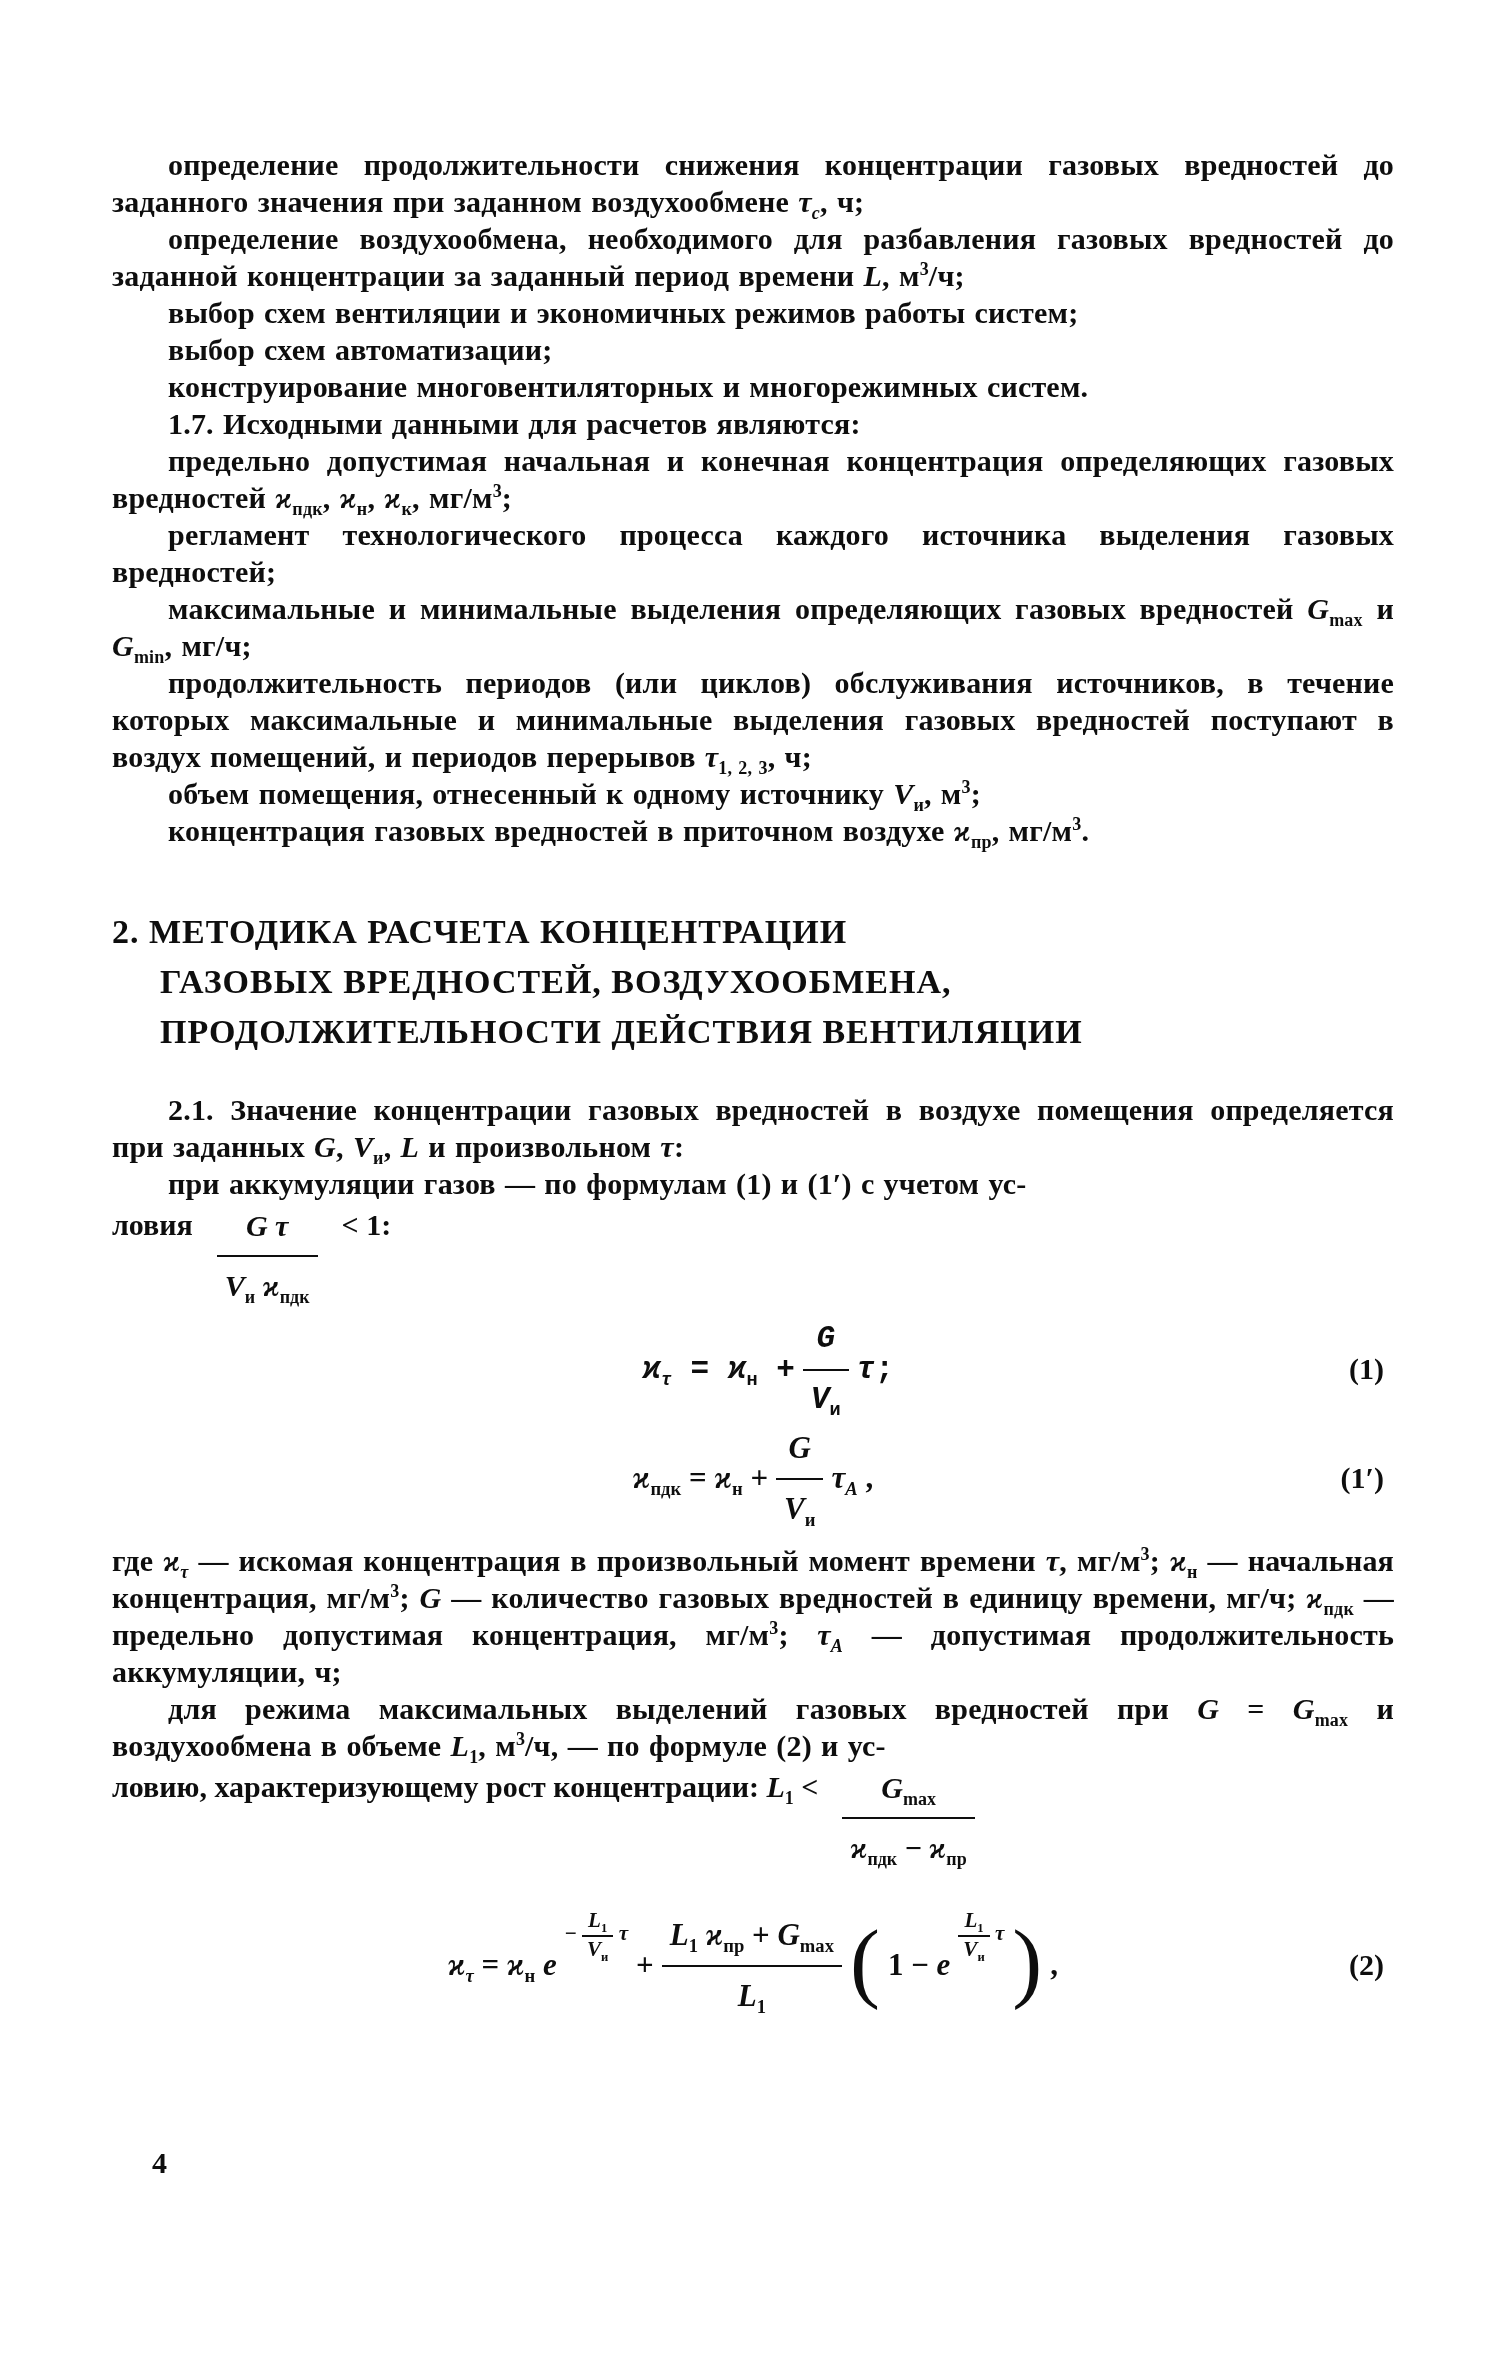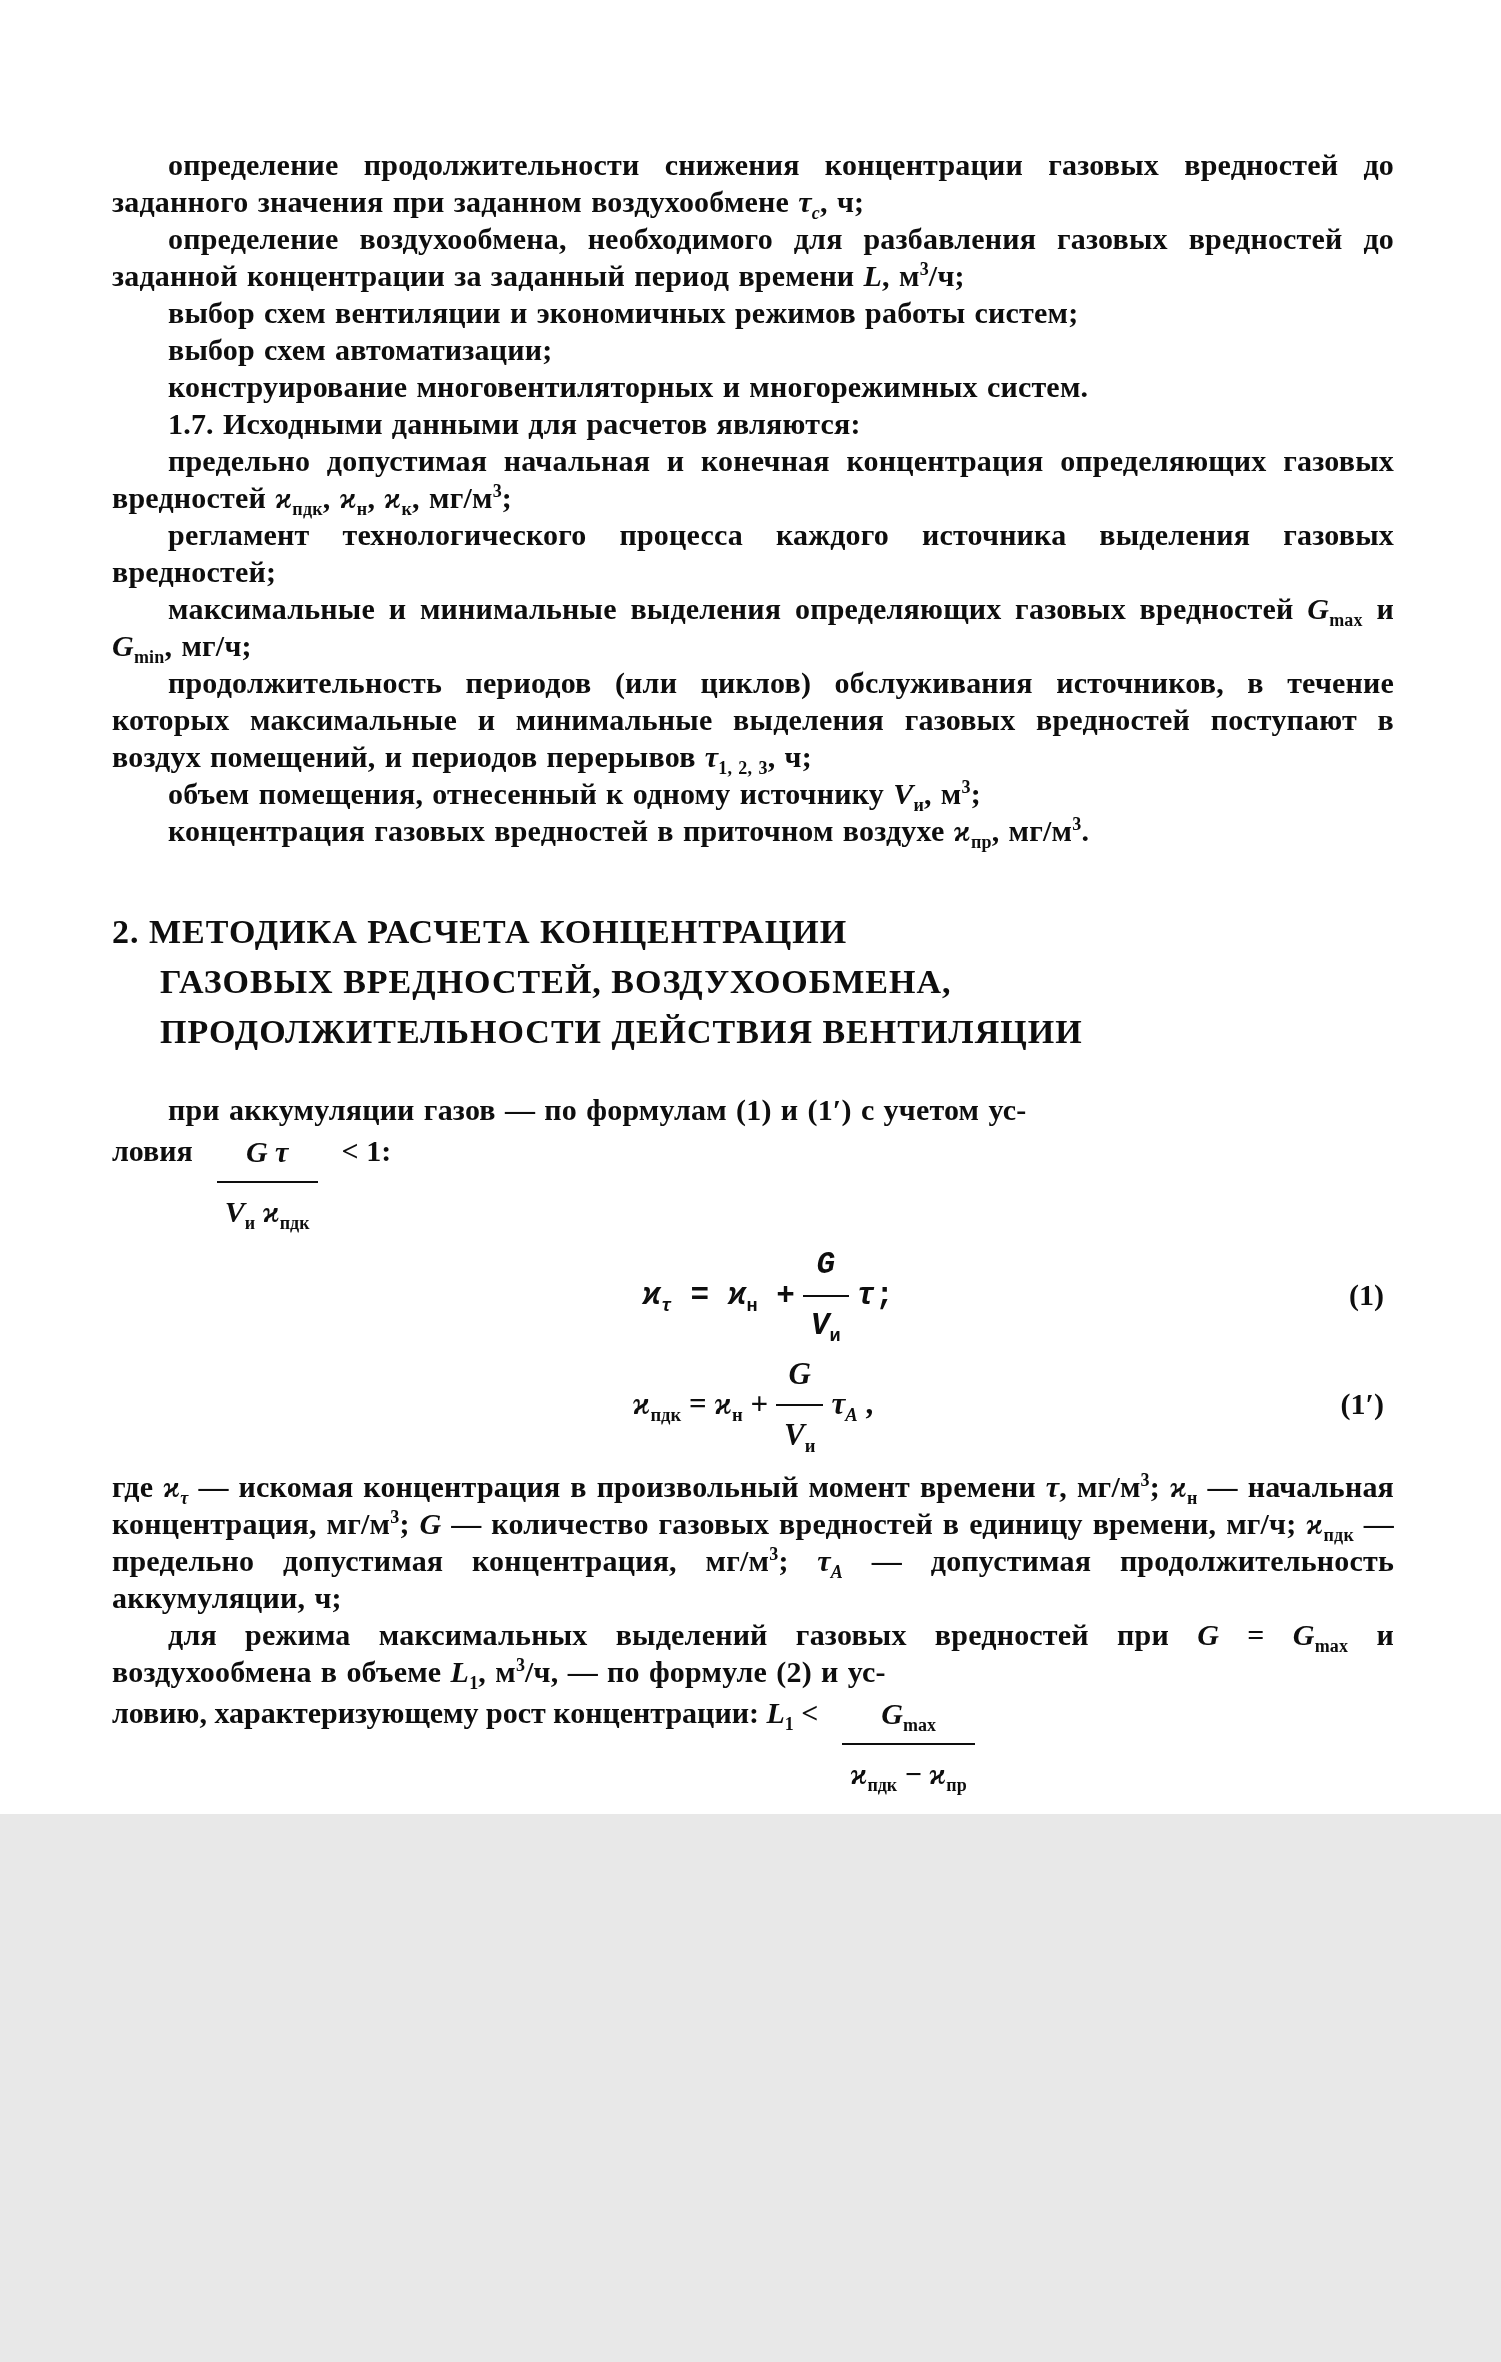--- a/index.html
+++ b/index.html
@@ -1,18 +1,18 @@
 <!DOCTYPE html>
 <html><head>
 <meta charset="utf-8">
 <style>
   html,body { margin:0; padding:0; background:#e8e8e8; }
   .page {
     position:relative;
-    width:1501px; height:1814px;
+    width:1501px; height:2362px;
     background:#ffffff;
     font-family:"Liberation Serif","DejaVu Serif",serif;
     color:#0e0e0e;
     font-weight:700;
     overflow:hidden;
   }
   .content {
     position:absolute; left:112px; top:146px; width:1282px;
   }
   .p {
@@ -84,20 +84,21 @@
       <p class="p indent"><span>концентрация газовых вредностей в приточном воздухе </span><span class="it">ϰ</span><sub>пр</sub><span>, мг/м</span><sup>3</sup><span>.</span></p>
     </div>
 
     <div class="heading">
       <div>2. МЕТОДИКА РАСЧЕТА КОНЦЕНТРАЦИИ</div>
       <div class="h-cont">ГАЗОВЫХ ВРЕДНОСТЕЙ, ВОЗДУХООБМЕНА,</div>
       <div class="h-cont">ПРОДОЛЖИТЕЛЬНОСТИ ДЕЙСТВИЯ ВЕНТИЛЯЦИИ</div>
     </div>
 
     <div class="sect">
+      <p class="p indent"><span>2.1. Значение концентрации газовых вредностей в воздухе помещения определяется при заданных </span><span class="it">G</span><span>, </span><span class="it">V</span><sub>и</sub><span>, </span><span class="it">L</span><span> и произвольном </span><span class="it">τ</span><span>:</span></p>
       <p class="p indent"><span>при аккумуляции газов — по формулам (1) и (1′) с учетом ус-</span></p>
 
       <div class="cond-line">
         <span>ловия</span>
         <span class="frac">
           <span class="num"><span class="it">G</span><span> </span><span class="it">τ</span></span>
           <span class="den"><span class="it">V</span><sub>и</sub><span>  </span><span class="it">ϰ</span><sub>пдк</sub></span>
         </span>
         <span>&lt; 1:</span>
       </div>

